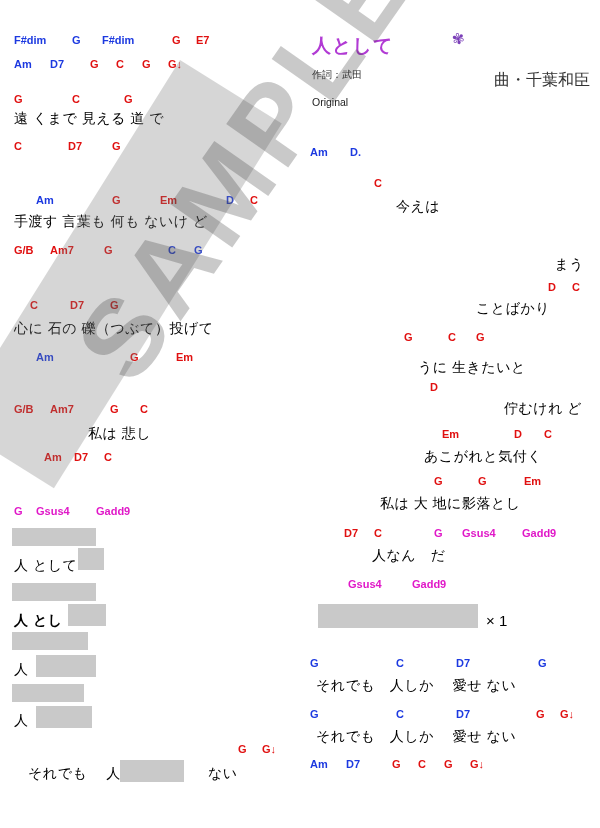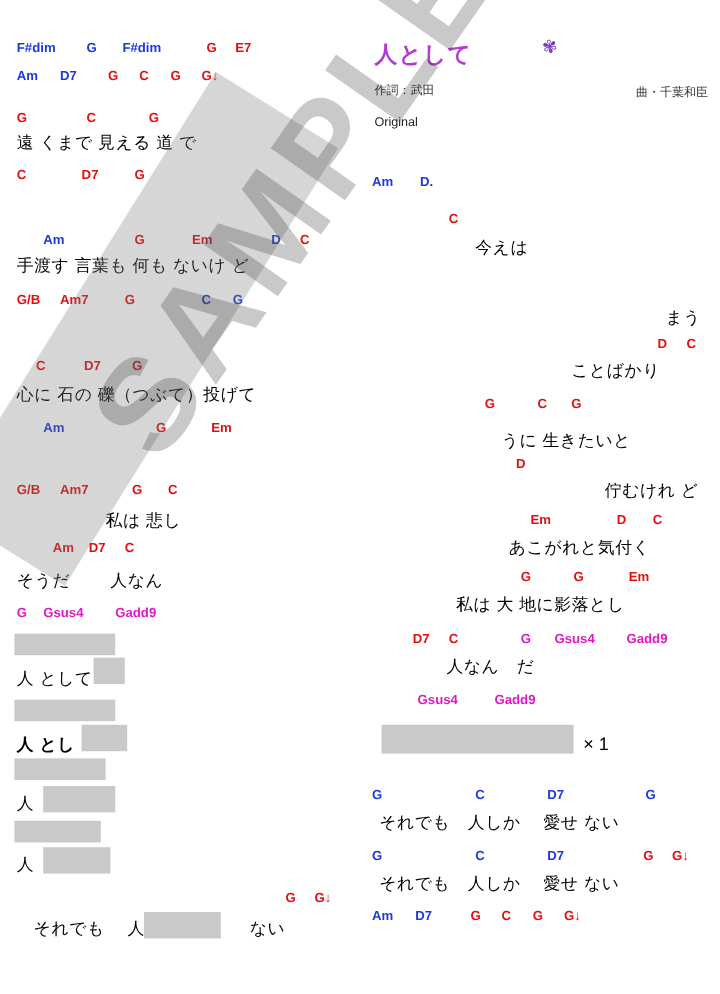--- a/index.html
+++ b/index.html
@@ -58,21 +58,21 @@
     position: absolute;
     left: 312px;
     top: 68px;
     font-size: 10px;
     color: #333333;
   }
   #credit-right {
     position: absolute;
     left: 470px;
     top: 70px;
-    font-size: 10px;
+    font-size: 16px;
     color: #333333;
     text-align: right;
     width: 120px;
   }
   #original {
     position: absolute;
     left: 312px;
     top: 96px;
     font-size: 10.5px;
     color: #222222;
@@ -199,21 +199,20 @@
         <span class="chord c-red" style="position: absolute; left: 50px;">Am7</span>
         <span class="chord c-red" style="position: absolute; left: 110px;">G</span>
         <span class="chord c-red" style="position: absolute; left: 140px;">C</span>
       </div>
       <div class="line lyricline" style="top: 425px; left: 88px;">私は 悲し</div>
       <div class="line chordline" style="top: 451px; left: 0px; width: 300px;">
         <span class="chord c-red" style="position: absolute; left: 44px;">Am</span>
         <span class="chord c-red" style="position: absolute; left: 74px;">D7</span>
         <span class="chord c-red" style="position: absolute; left: 104px;">C</span>
       </div>
-      <div class="line lyricline" style="top: 475px; left: 14px;">そうだ 　　人なん</div>
       <div class="line chordline" style="top: 505px; left: 0px; width: 300px;">
         <span class="chord c-mag" style="position: absolute; left: 14px;">G</span>
         <span class="chord c-mag" style="position: absolute; left: 36px;">Gsus4</span>
         <span class="chord c-mag" style="position: absolute; left: 96px;">Gadd9</span>
       </div>
       <div class="line chordline" style="top: 533px; left: 0px; width: 300px;">
         <span class="chord c-blue" style="position: absolute; left: 18px;">C</span>
       </div>
       <div class="line lyricline" style="top: 557px; left: 14px;">人 として</div>
       <div class="line chordline" style="top: 588px; left: 0px; width: 300px;">

